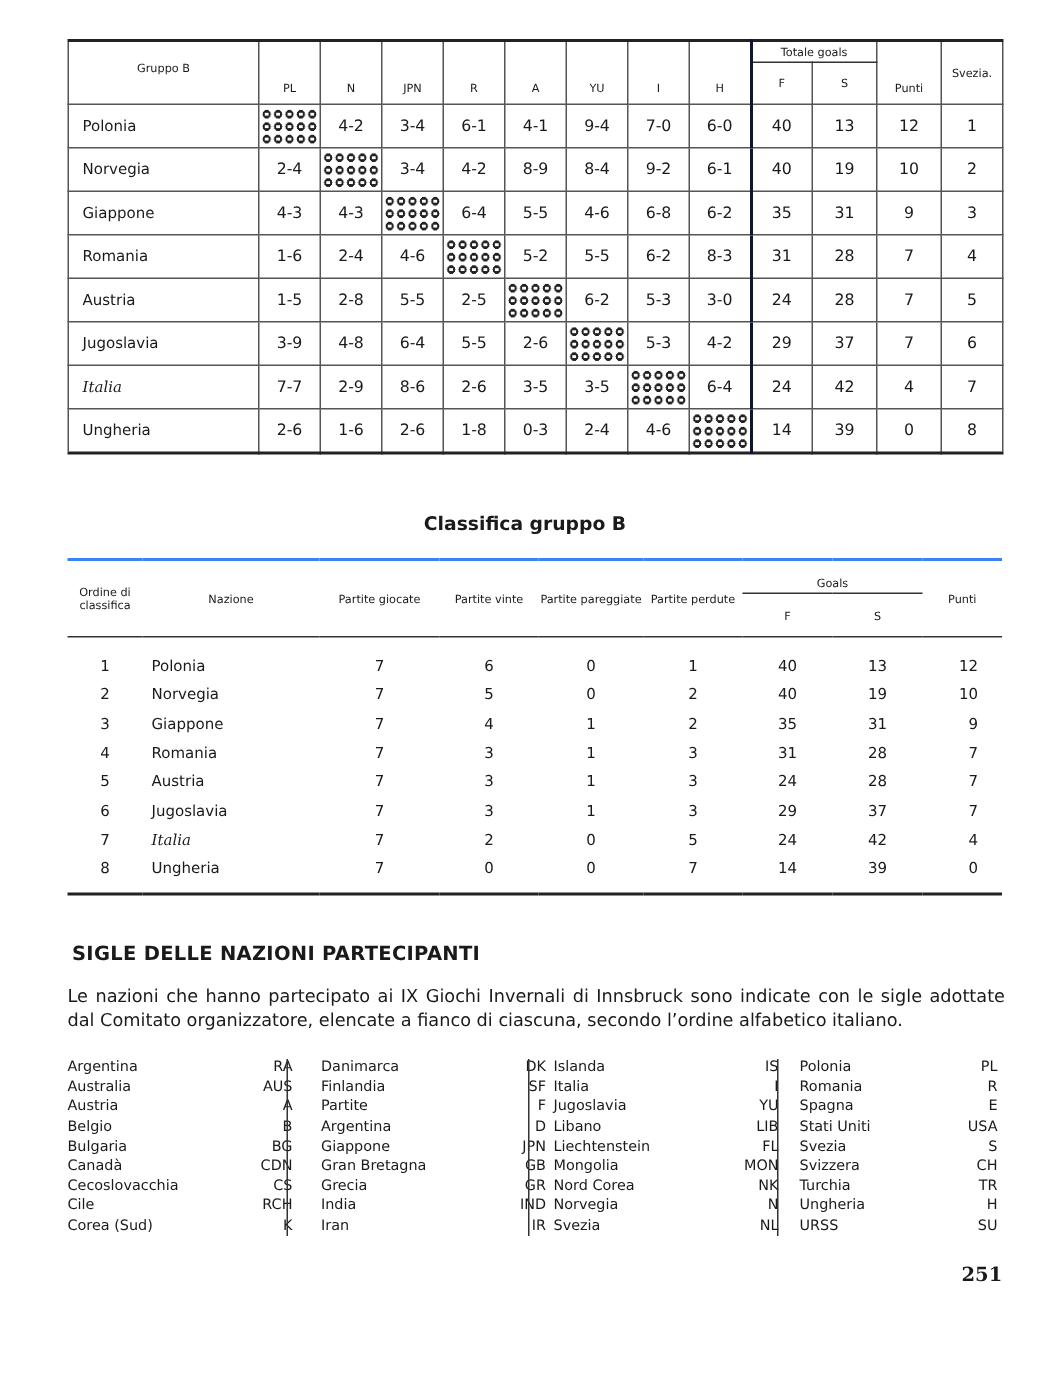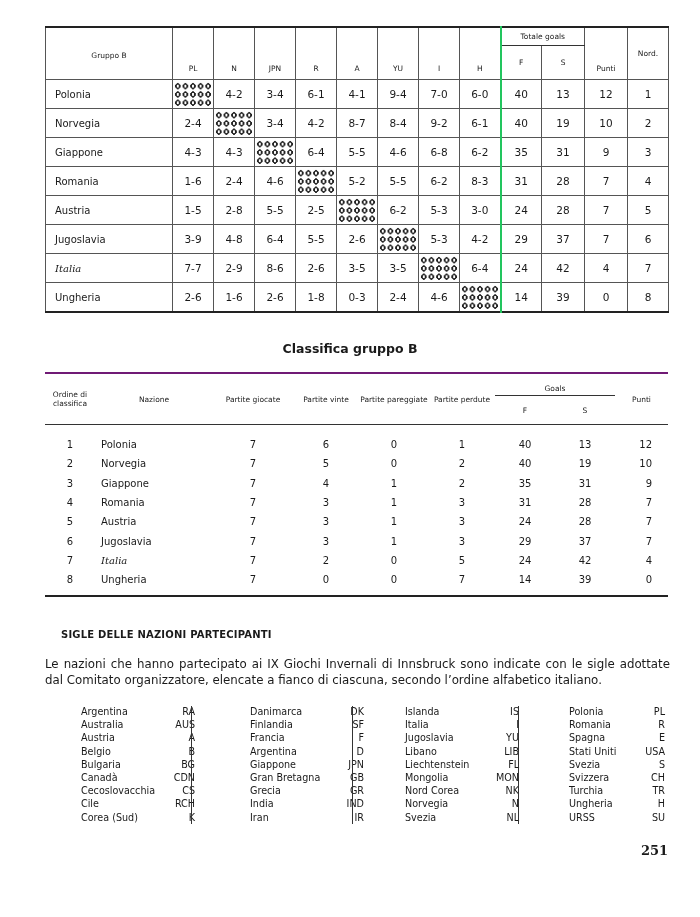--- a/index.html
+++ b/index.html
@@ -16,60 +16,60 @@
   }
   #cross th, #cross td {
     border: 1px solid #555; text-align: center; vertical-align: middle;
     font-size: 10.5px; padding: 0; height: 28px; font-weight: normal;
   }
   #cross th { font-size: 7.5px; }
   #cross th.tg { height: 11px; border-bottom: 1px solid #333; }
   #cross th.sub { height: 22px; }
   #cross td.name { text-align: left; padding-left: 9px; font-size: 10px; }
   #cross td.name.italic { font-family: "DejaVu Serif", serif; font-style: italic; }
-  #cross .sepl { border-left: 2px solid #22c55e; }
+  #cross .sepl { border-left: 2px solid #0f172a; }
   .dots {
     display: block; margin: 0 auto; width: 38px; height: 25px;
     background-image: radial-gradient(circle at 50% 50%, #ffffff 0 1.2px, #222 1.3px 2.8px, #ffffff 2.9px);
     background-size: 7.6px 8.3px; background-repeat: repeat;
   }
   
   #title2 {
     position: absolute; left: 0; width: 700px; top: 341px; text-align: center;
     font-size: 12.5px; font-weight: bold;
   }
   
   #classifica {
     position: absolute; left: 45px; top: 372px; width: 623px;
     border-collapse: collapse; table-layout: fixed;
-    border-top: 2px solid #701a75; border-bottom: 2px solid #222;
+    border-top: 2px solid #3b82f6; border-bottom: 2px solid #222;
   }
   #classifica thead th {
     font-size: 7.5px; font-weight: normal; text-align: center; line-height: 9px;
     border-bottom: 1.5px solid #333; height: 50px; padding: 0;
   }
   #classifica thead th.goals-h { height: 16px; border-bottom: 1px solid #333; vertical-align: bottom; padding-bottom: 2px;}
   #classifica thead th.fs { height: 24px; }
   #classifica tbody td { font-size: 10px; height: 19.3px; padding: 0; text-align: center; }
   #classifica tbody tr:first-child td { padding-top: 10px; }
   #classifica tbody tr:last-child td { padding-bottom: 6px; }
   #classifica td.nat { text-align: left; padding-left: 6px; }
   #classifica td.nat.italic { font-family: "DejaVu Serif", serif; font-style: italic; }
   
   #sigle-title {
-    position: absolute; left: 61px; top: 629px; font-size: 10px; font-weight: bold; letter-spacing: 0.2px;
+    position: absolute; left: 48px; top: 629px; font-size: 13px; font-weight: bold; letter-spacing: 0.2px;
   }
   #sigle-text {
     position: absolute; left: 45px; top: 656px; width: 625px;
     font-size: 11.8px; line-height: 16px; text-align: justify;
   }
   .col {
     position: absolute; top: 705px; width: 150px; font-size: 9.6px; line-height: 13.2px;
   }
-  .col .row { display: flex; justify-content: space-between; margin-left: 36px; }
+  .col .row { display: flex; justify-content: space-between; }
   .col .row span.code { text-align: right; }
   .vline { position: absolute; top: 706px; height: 118px; border-left: 1px solid #333; }
   #pagenum {
     position: absolute; left: 641px; top: 843px; font-family: "DejaVu Serif", serif;
     font-weight: bold; font-size: 13px;
   }
 </style>
 </head>
 <body>
 
@@ -84,32 +84,32 @@
       <col style="width:41px">
       <col style="width:41px">
     <col style="width:41px">
       <col style="width:41px">
       <col style="width:43px">
       <col style="width:43px">
       <col style="width:41px">
   </colgroup>
   <thead>
     <tr>
-      <th rowspan="2" style="vertical-align:top;padding-top:23px;text-align:center;">Gruppo B</th>
+      <th rowspan="2" style="vertical-align:top;padding-top:13px;text-align:center;">Gruppo B</th>
       <th rowspan="2" style="vertical-align:bottom;padding-bottom:6px;">PL</th>
       <th rowspan="2" style="vertical-align:bottom;padding-bottom:6px;">N</th>
       <th rowspan="2" style="vertical-align:bottom;padding-bottom:6px;">JPN</th>
       <th rowspan="2" style="vertical-align:bottom;padding-bottom:6px;">R</th>
       <th rowspan="2" style="vertical-align:bottom;padding-bottom:6px;">A</th>
       <th rowspan="2" style="vertical-align:bottom;padding-bottom:6px;">YU</th>
       <th rowspan="2" style="vertical-align:bottom;padding-bottom:6px;">I</th>
       <th rowspan="2" style="vertical-align:bottom;padding-bottom:6px;">H</th>
       <th colspan="2" class="tg sepl">Totale goals</th>
       <th rowspan="2" style="vertical-align:bottom;padding-bottom:6px;">Punti</th>
-      <th rowspan="2">Nord.</th>
+      <th rowspan="2">Svezia.</th>
     </tr>
     <tr>
       <th class="sub sepl">F</th>
       <th class="sub">S</th>
     </tr>
   </thead>
   <tbody id="cross-body">
       <tr>
         <td class="name">Polonia</td>
         <td>
@@ -128,21 +128,21 @@
         <td>1</td>
       </tr>
       <tr>
         <td class="name">Norvegia</td>
         <td>2-4</td>
         <td>
           <span class="dots"></span>
         </td>
         <td>3-4</td>
         <td>4-2</td>
-        <td>8-7</td>
+        <td>8-9</td>
         <td>8-4</td>
         <td>9-2</td>
         <td>6-1</td>
         <td class="sepl">40</td>
         <td>19</td>
         <td>10</td>
         <td>2</td>
       </tr>
       <tr>
         <td class="name">Giappone</td>
@@ -416,21 +416,21 @@
 <div class="col" id="col1" style="left:214px;">
     <div class="row">
       <span>Danimarca</span>
       <span class="code">DK</span>
     </div>
     <div class="row">
       <span>Finlandia</span>
       <span class="code">SF</span>
     </div>
     <div class="row">
-      <span>Francia</span>
+      <span>Partite</span>
       <span class="code">F</span>
     </div>
     <div class="row">
       <span>Argentina</span>
       <span class="code">D</span>
     </div>
     <div class="row">
       <span>Giappone</span>
       <span class="code">JPN</span>
     </div>

